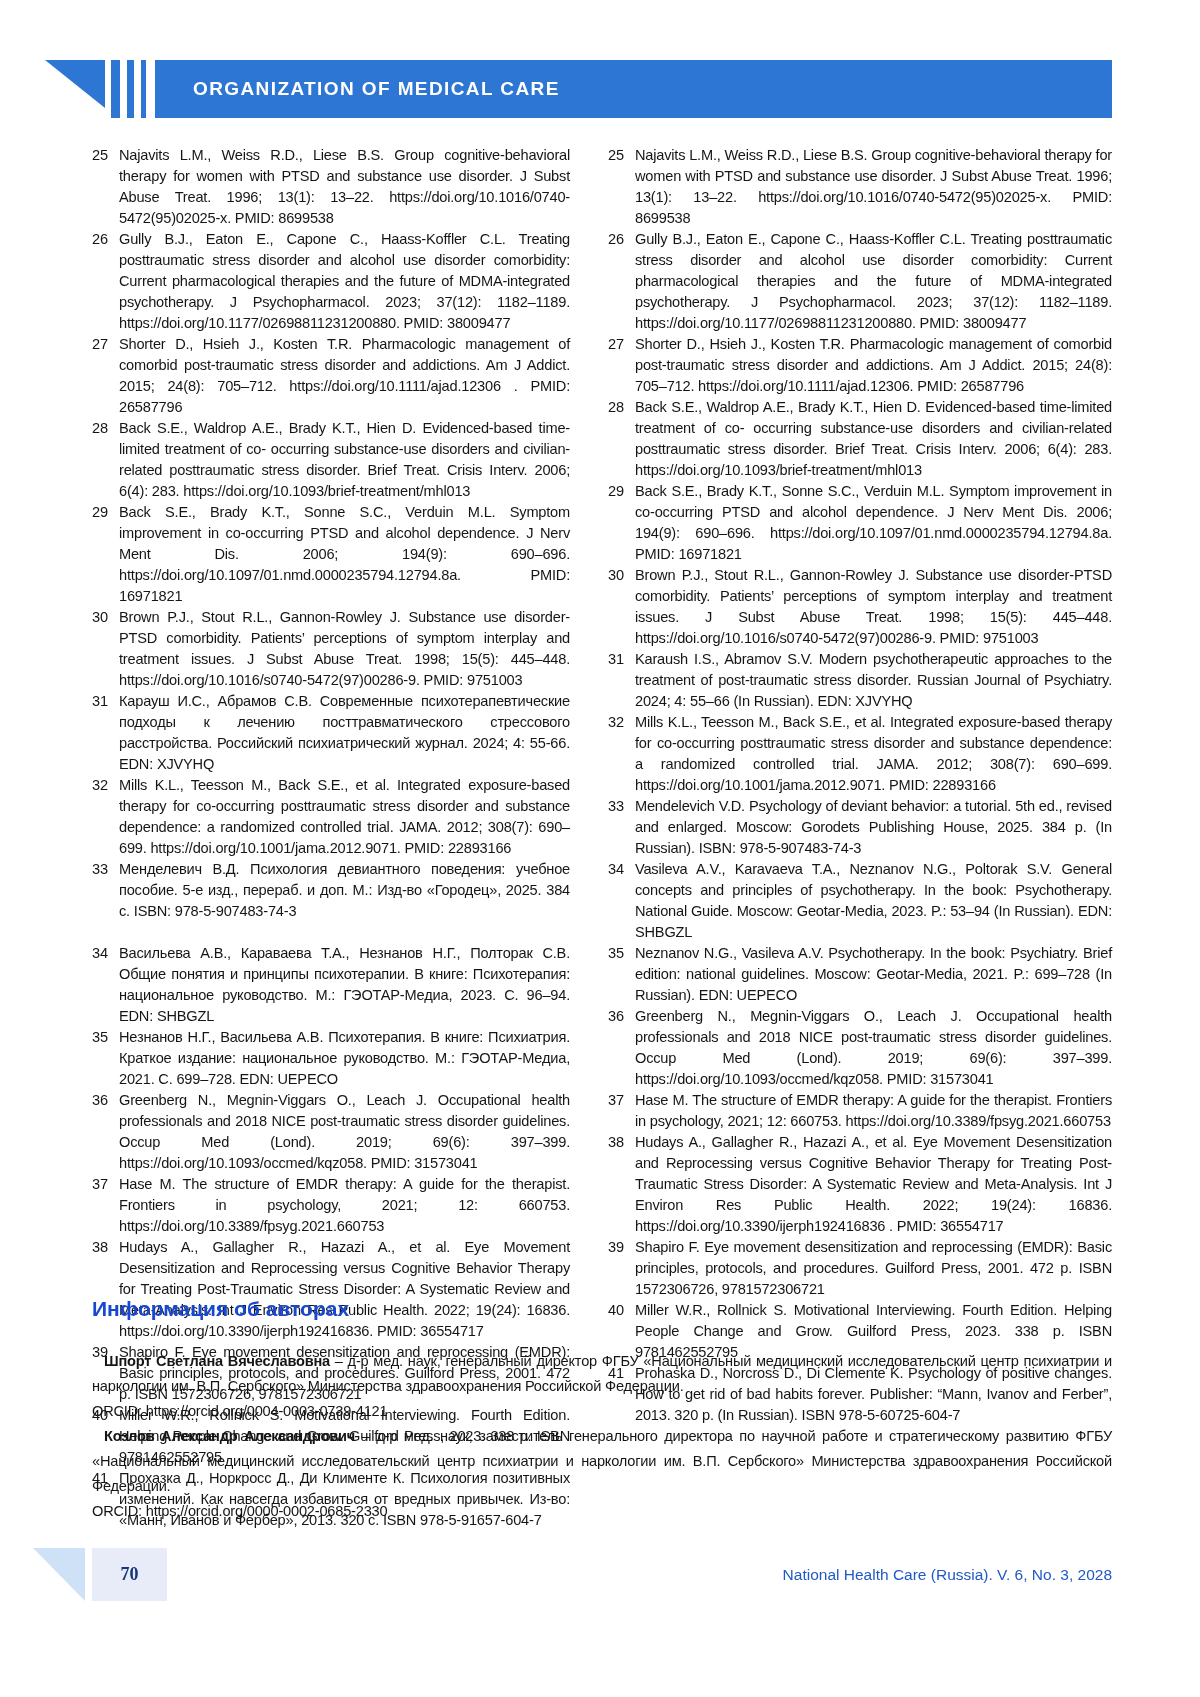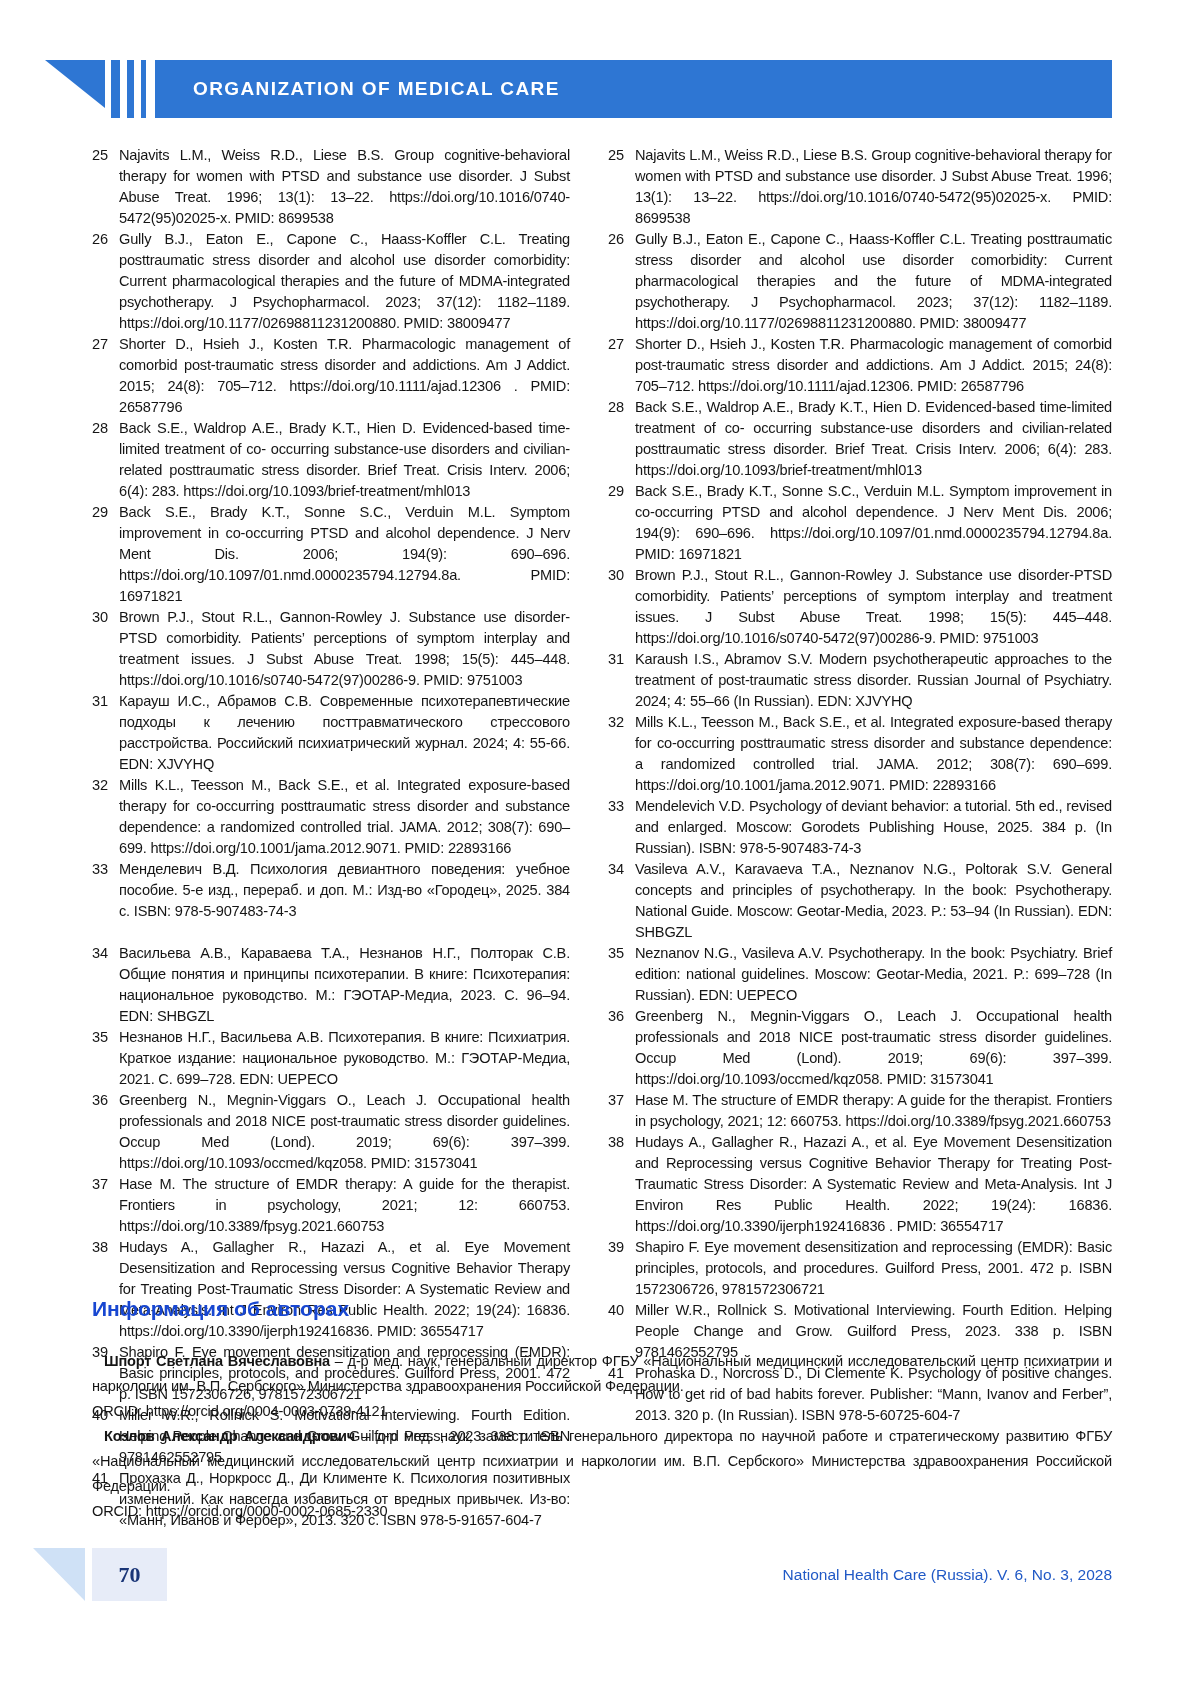--- a/index.html
+++ b/index.html
@@ -36,21 +36,21 @@
   .author-main b { letter-spacing:-0.2px;margin-left:12px; }
   .author-orcid { font-size:14.6px; line-height:25px; letter-spacing:-0.2px; }
 
   
   .footer-band { position:absolute; top:1548px; left:33px; right:88px; height:53px; }
   .f-tri { position:absolute; left:0; top:0; width:52px; height:53px;
            background:#cfe1f6; clip-path:polygon(0 0,100% 0,100% 100%); }
   .f-box { position:absolute; left:59px; top:0; width:75px; height:53px;
            background:#e7ecf8; display:flex; align-items:center; justify-content:center; }
   .f-page { font-family:"Liberation Serif","DejaVu Serif",serif; font-weight:bold;
-            font-size:22px; color:#1a3577; }
+            font-size:18px; color:#1a3577; }
   .f-journal { position:absolute; right:0; top:0; height:53px; display:flex;
                align-items:center; color:#2059c6; font-size:15.5px; }
   :root { --brand:#2e76d3; }
 </style>
 </head>
 <body>
 
 <div class="page">
 
   <header class="banner">

